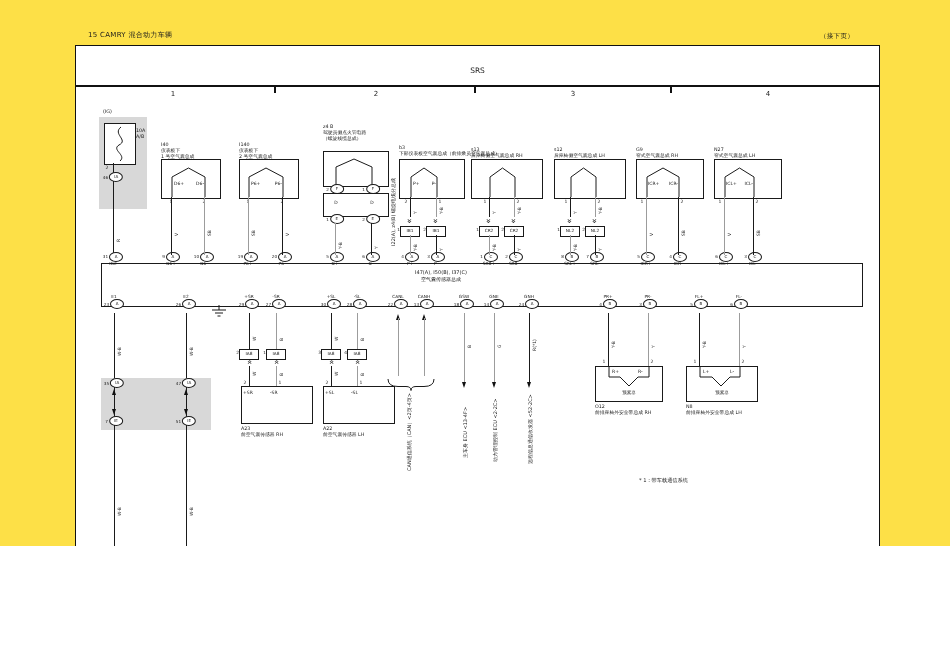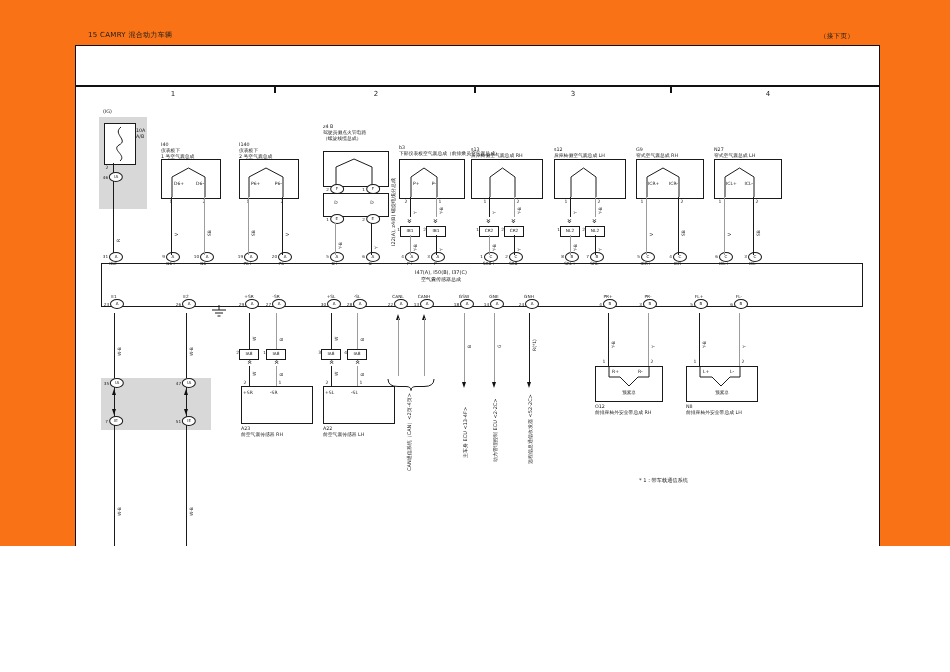--- a/index.html
+++ b/index.html
@@ -1,16 +1,16 @@
 <!DOCTYPE html>
 <html><head>
 <meta charset="utf-8">
 <style>
   html,body{margin:0;padding:0;background:#fff;}
-  .canvas{position:relative;width:950px;height:546px;background:#f97316;font-family:"DejaVu Sans",sans-serif;color:#1a1a1a;overflow:hidden;}
+  .canvas{position:relative;width:950px;height:546px;background:#fde047;font-family:"DejaVu Sans",sans-serif;color:#1a1a1a;overflow:hidden;}
   .hdr{position:absolute;font-size:7px;letter-spacing:.3px;}
   .frame{position:absolute;left:75px;top:45px;width:803px;height:560px;border:1.4px solid #111;background:#fff;}
   .abs{position:absolute;}
   .ttl{position:absolute;left:0;right:0;top:20px;text-align:center;font-size:7.5px;}
   .sep{position:absolute;left:0;right:0;top:39px;height:1.8px;background:#111;}
   .tick{position:absolute;top:39px;width:1.5px;height:8px;background:#111;}
   .colnum{position:absolute;top:44px;font-size:7px;transform:translateX(-50%);}
   .gray{position:absolute;background:#d8d8d8;}
   .bx{position:absolute;border:1.2px solid #1a1a1a;background:#fff;}
   .lbl{position:absolute;font-size:4.8px;line-height:1.25;white-space:nowrap;}
@@ -44,20 +44,21 @@
   .fn{position:absolute;font-size:5.2px;}
 </style>
 </head>
 <body>
 
 <div class="canvas">
   <div class="hdr" style="left:88px;top:30px">15   CAMRY 混合动力车辆</div>
   <div class="hdr" style="left:820px;top:32px;font-size:6.5px">（接下页）</div>
 
   <div class="frame">
+    <div class="ttl">SRS</div>
     <div class="sep"></div>
     <i class="tick" style="left:198px"></i>
     <i class="tick" style="left:398px"></i>
     <i class="tick" style="left:594px"></i>
     <span class="colnum" style="left:97px">1</span>
     <span class="colnum" style="left:300px">2</span>
     <span class="colnum" style="left:497px">3</span>
     <span class="colnum" style="left:692px">4</span>
 
     <div class="gray" style="left:23px;top:71px;width:48px;height:92px"></div>

